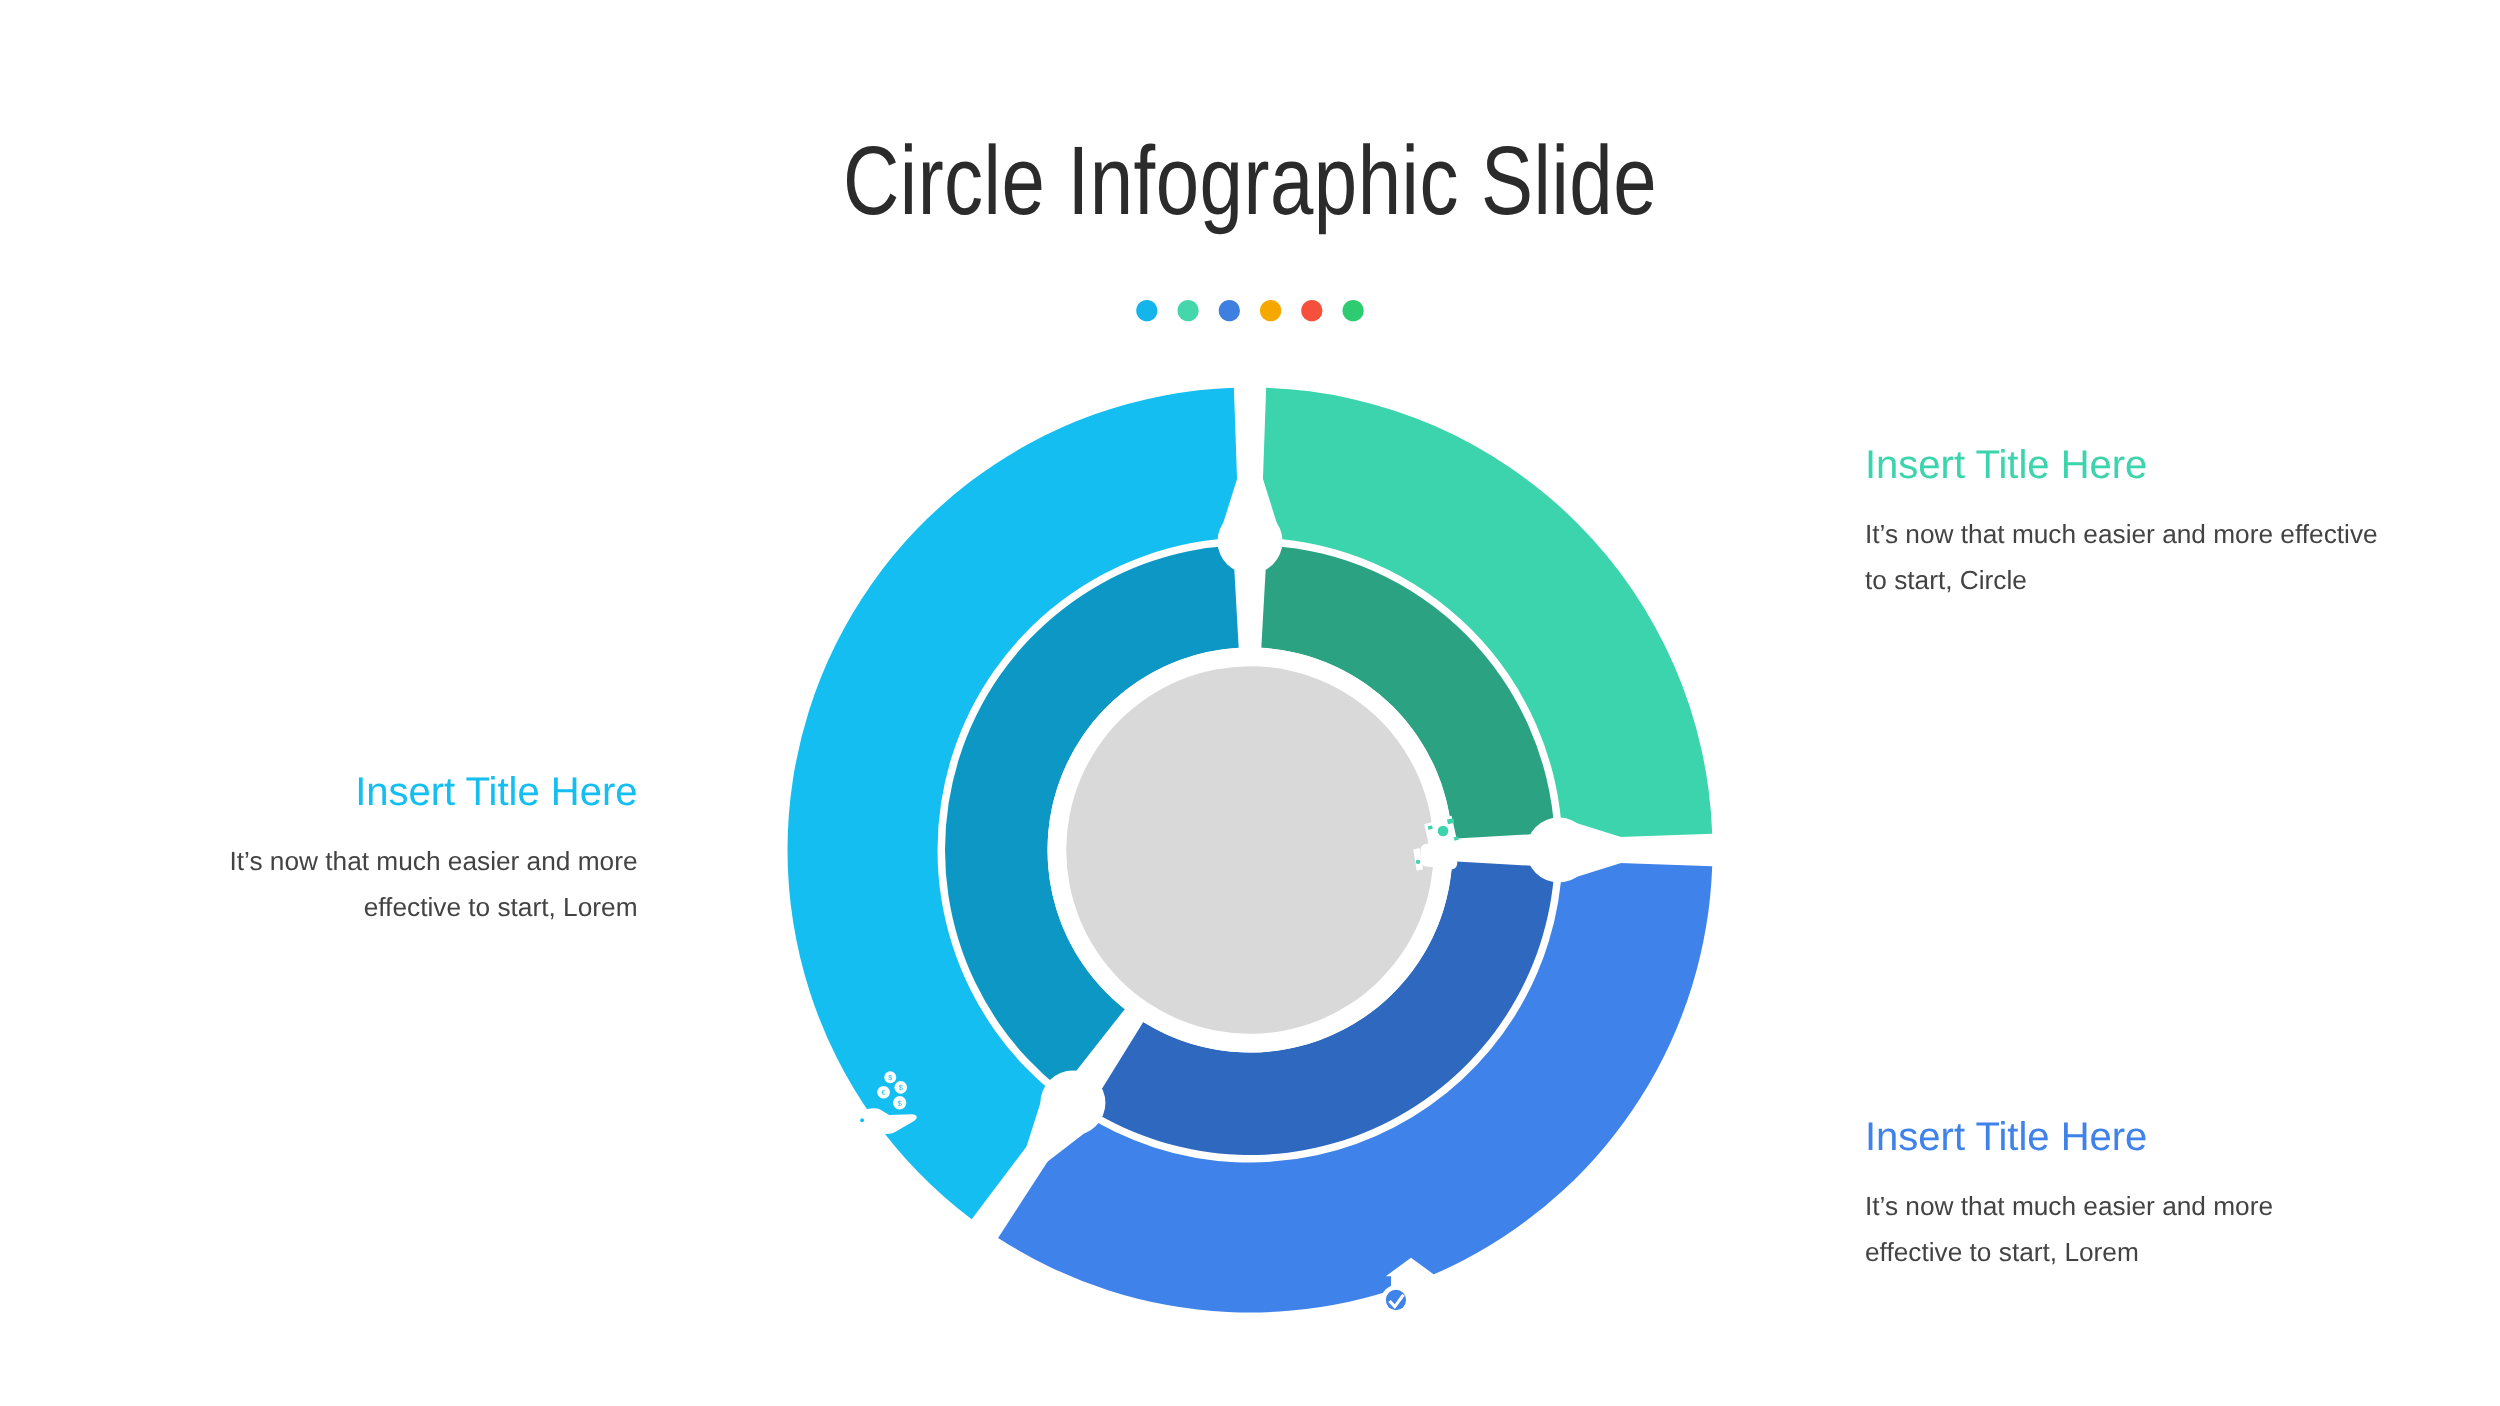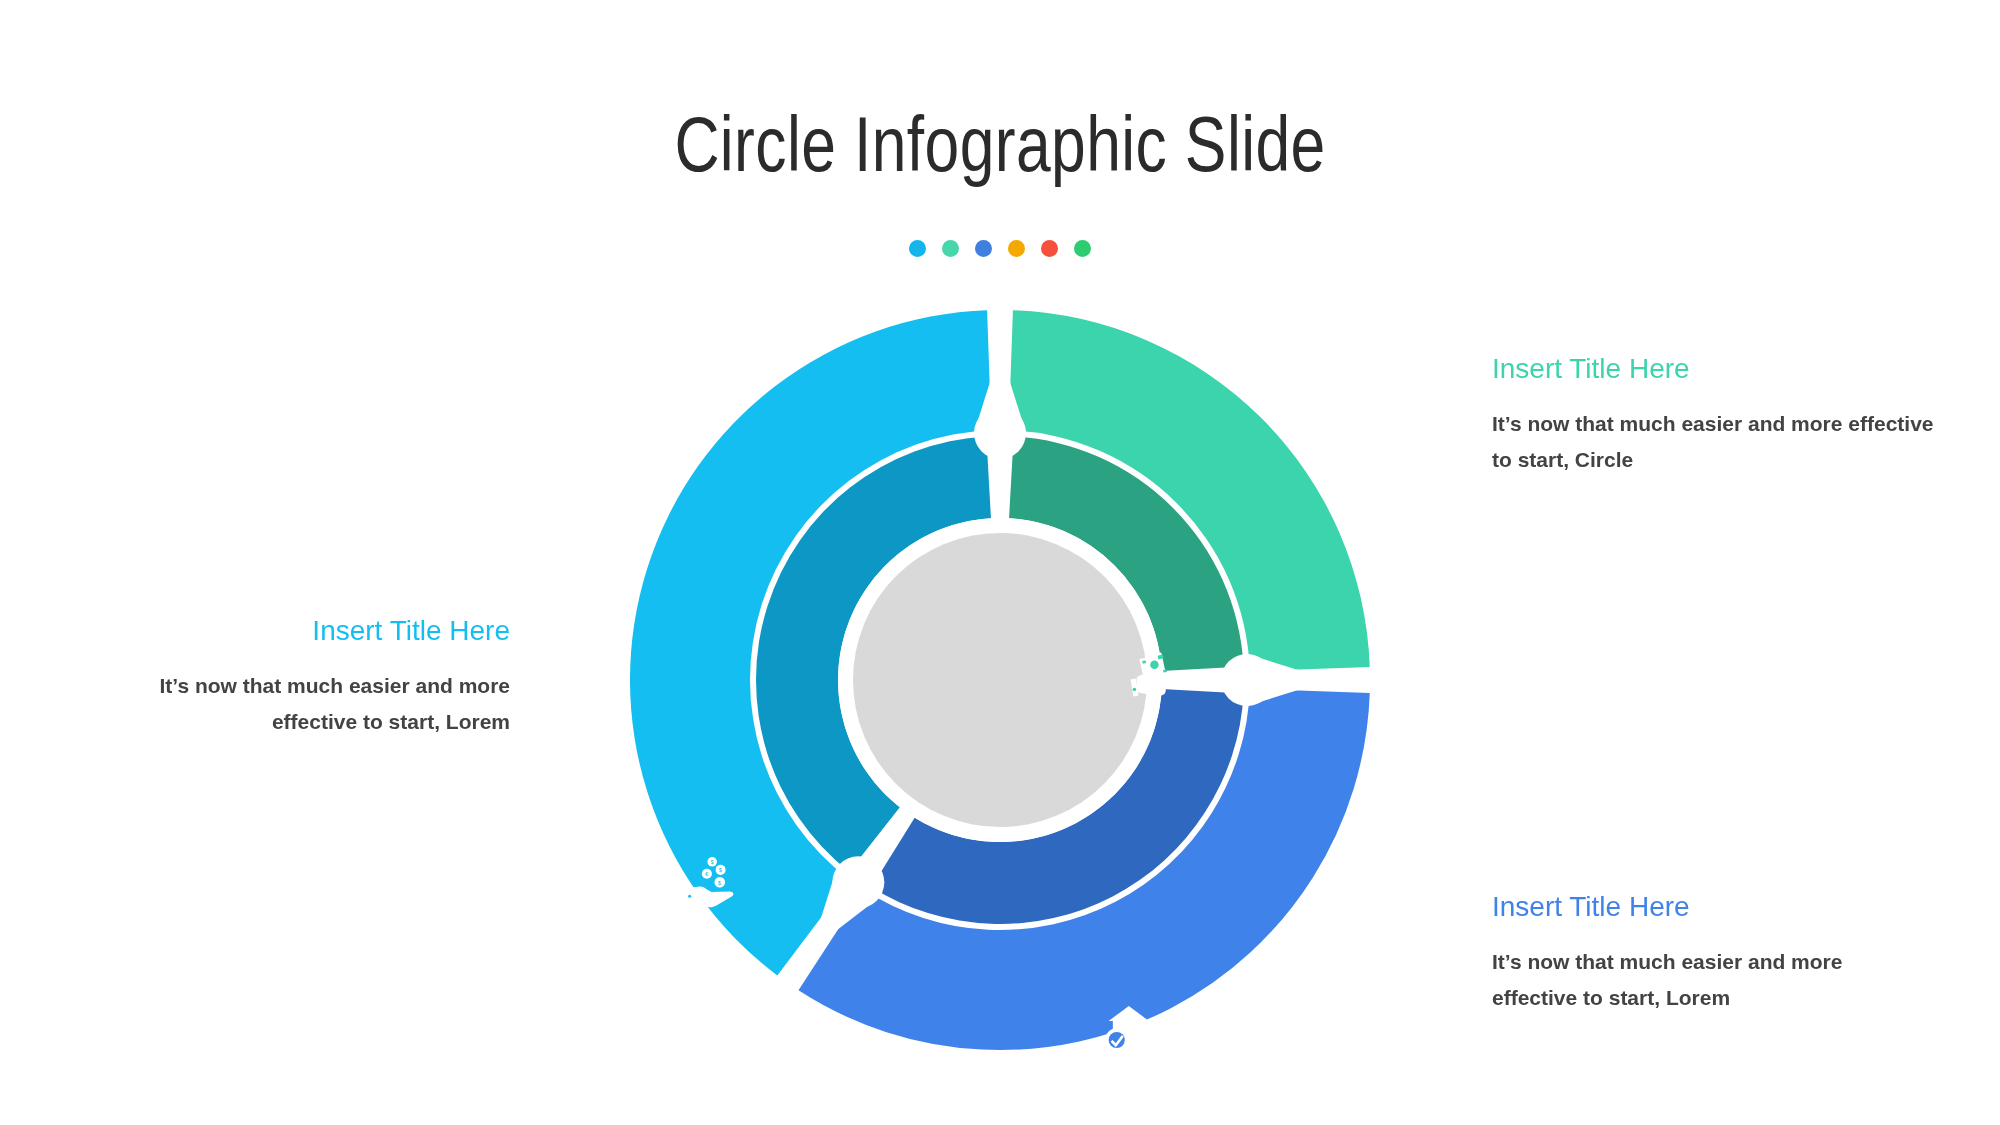--- a/index.html
+++ b/index.html
@@ -49,29 +49,29 @@
   #chart-wrap {
     position:absolute;
     left:625px; top:297px;
     width:760px; height:766px;
   }
   #donut { display:block; width:760px; height:766px; }
 
   
   .text-block { position:absolute; }
   .tb-title {
-    font-size:28px;
+    font-size:32px;
     font-weight:400;
     line-height:1.2;
     margin-bottom:20px;
     white-space:nowrap;
   }
   .tb-body {
     font-size:21px;
-    font-weight:700;
+    font-weight:400;
     color:#434343;
     line-height:1.72;
   }
 
   #block-left  { left:60px;  top:614px;  width:450px; text-align:right; }
   #block-right-top { left:1492px; top:352px; width:470px; text-align:left; }
   #block-right-bottom { left:1492px; top:890px; width:470px; text-align:left; }
 </style>
 </head>
 <body>

